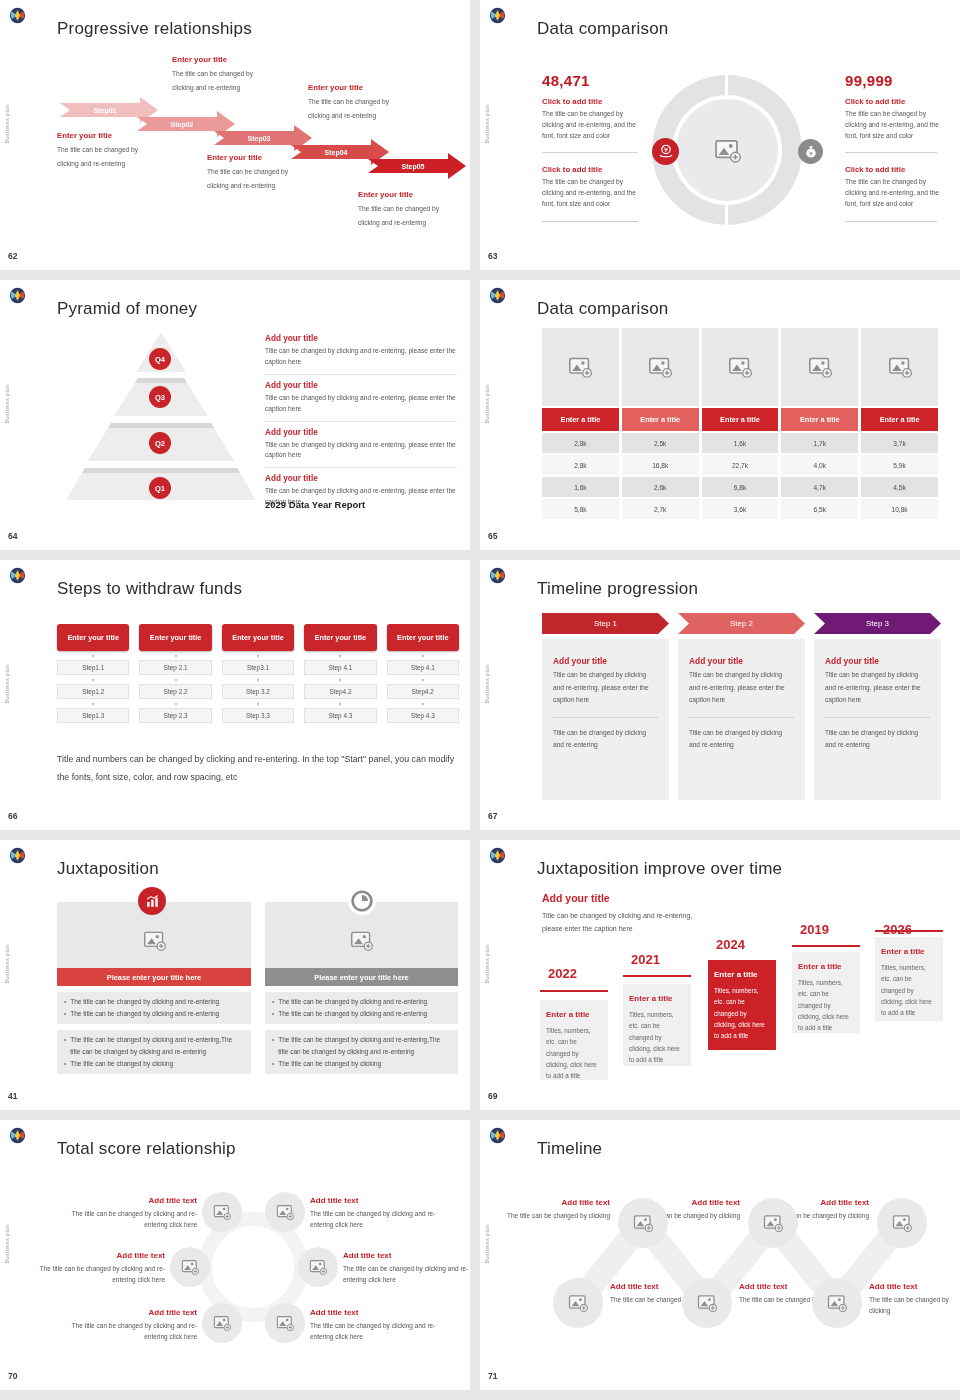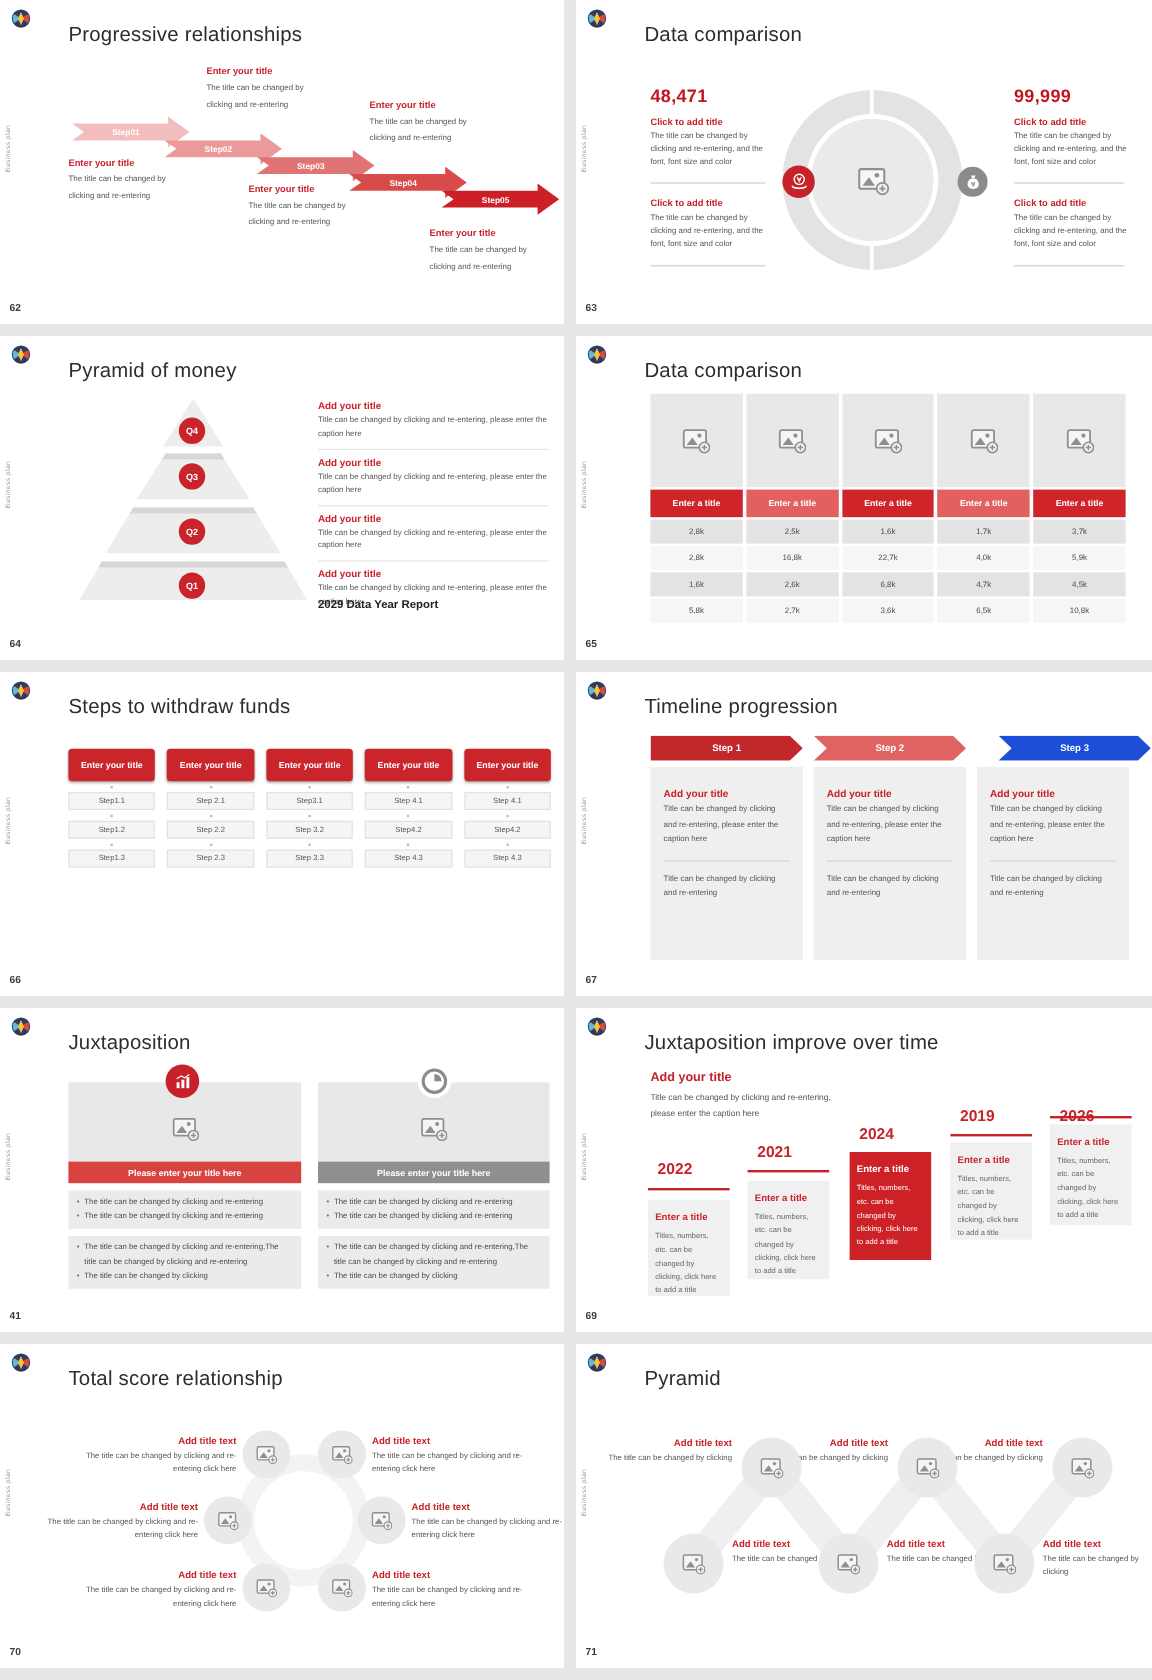--- a/index.html
+++ b/index.html
@@ -34,21 +34,21 @@
   
   .t66{left:57px;top:64px;width:402px;display:flex;gap:10px}
   .t66col{flex:1;display:flex;flex-direction:column}
   .t66h{height:27px;background:#c9252b;border-radius:3px;color:#fff;font-weight:bold;font-size:7.3px;
         display:flex;align-items:center;justify-content:center;box-shadow:0 1px 2px rgba(0,0,0,.3)}
   .t66dot{width:2px;height:2px;background:#bdbdbd;margin:4px auto 3px}
   .t66b{height:15px;background:#f5f5f5;border:1px solid #e2e2e2;font-size:6.4px;color:#555;
         display:flex;align-items:center;justify-content:center}
   .note66{left:57px;top:190px;width:400px;font-size:8.8px;color:#3f3f3f;line-height:2.05}
   
-  .arr67{position:absolute;top:53px;height:21px;width:127px;color:#fff;font-weight:bold;font-size:8px;
+  .arr67{position:absolute;top:53px;height:21px;width:127px;color:#fff;font-weight:normal;font-size:8px;
          display:flex;align-items:center;justify-content:center}
   .arr-first{clip-path:polygon(0 0,calc(100% - 11px) 0,100% 50%,calc(100% - 11px) 100%,0 100%)}
   .arr-next{clip-path:polygon(0 0,calc(100% - 11px) 0,100% 50%,calc(100% - 11px) 100%,0 100%,11px 50%)}
   .pan67{position:absolute;top:79px;height:161px;width:127px;background:#efefef;padding:17px 11px}
   .pan67 .tb-b{line-height:1.9}
   .div67{border-top:1px solid #d4d4d4;margin:10px 0 9px}
   
   .ban68{position:absolute;top:128px;height:18px;display:flex;align-items:center;justify-content:center;
          color:#fff;font-weight:bold;font-size:7.4px}
   .bul68{position:absolute;background:#ebebeb;padding:4px 7px;font-size:6.5px;color:#4a4a4a;line-height:1.85}
@@ -380,34 +380,35 @@
       <div class="t66col">
         <div class="t66h">Enter your title</div>
         <div class="t66dot"></div>
         <div class="t66b">Step 4.1</div>
         <div class="t66dot"></div>
         <div class="t66b">Step4.2</div>
         <div class="t66dot"></div>
         <div class="t66b">Step 4.3</div>
       </div>
     </div>
+    <div class="abs note66">Title and numbers can be changed by clicking and re-entering. In the top "Start" panel, you can modify the fonts, font size, color, and row spacing, etc</div>
 
     <div class="num">66</div>
   </div>
 
   <div class="slide">
     <svg class="logo">
         <use href="#ic-logo"></use>
       </svg>
     <div class="vtext">Business plan</div>
     <div class="stitle">Timeline progression</div>
 
     <div class="arr67 arr-first" style="left:62px;background:#c2272c">Step 1</div>
     <div class="arr67 arr-next" style="left:198px;background:#df6360">Step 2</div>
-    <div class="arr67 arr-next" style="left:352px;background:#1d4ed8">Step 3</div>
+    <div class="arr67 arr-next" style="left:334px;background:#701a75">Step 3</div>
 
     <div class="pan67" style="left:62px">
       <div class="tb-h" style="font-size:8.4px">Add your title</div>
       <div class="tb-b">Title can be changed by clicking and re-entering, please enter the caption here</div>
       <div class="div67"></div>
       <div class="tb-b">Title can be changed by clicking and re-entering</div>
     </div>
     <div class="pan67" style="left:198px">
       <div class="tb-h" style="font-size:8.4px">Add your title</div>
       <div class="tb-b">Title can be changed by clicking and re-entering, please enter the caption here</div>
@@ -619,21 +620,21 @@
     </div>
 
     <div class="num">70</div>
   </div>
 
   <div class="slide">
     <svg class="logo">
         <use href="#ic-logo"></use>
       </svg>
     <div class="vtext">Business plan</div>
-    <div class="stitle">Pyramid</div>
+    <div class="stitle">Timeline</div>
 
     <div class="conn" style="left:79px;top:131px;transform:rotate(-51deg)"></div>
     <div class="conn" style="left:144px;top:131px;transform:rotate(51deg)"></div>
     <div class="conn" style="left:209px;top:131px;transform:rotate(-51deg)"></div>
     <div class="conn" style="left:274px;top:131px;transform:rotate(51deg)"></div>
     <div class="conn" style="left:338px;top:131px;transform:rotate(-51deg)"></div>
 
     <div class="gc" style="left:138px;top:78px;width:50px;height:50px">
         <svg width="20" height="20">
           <use href="#ic-img"></use>

